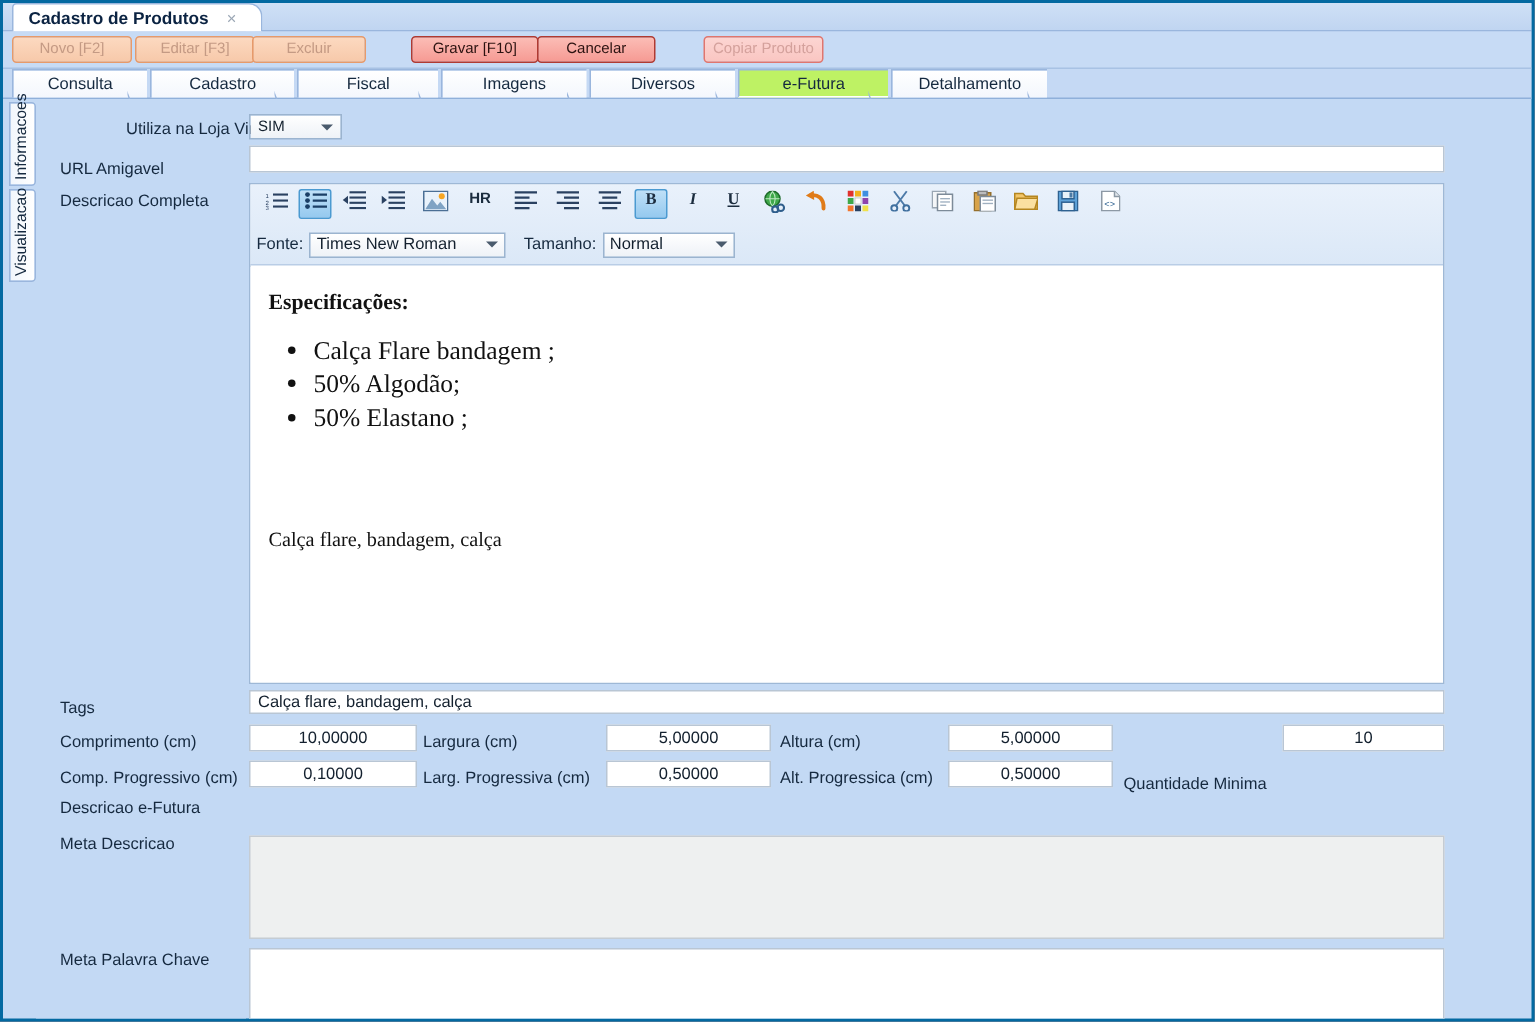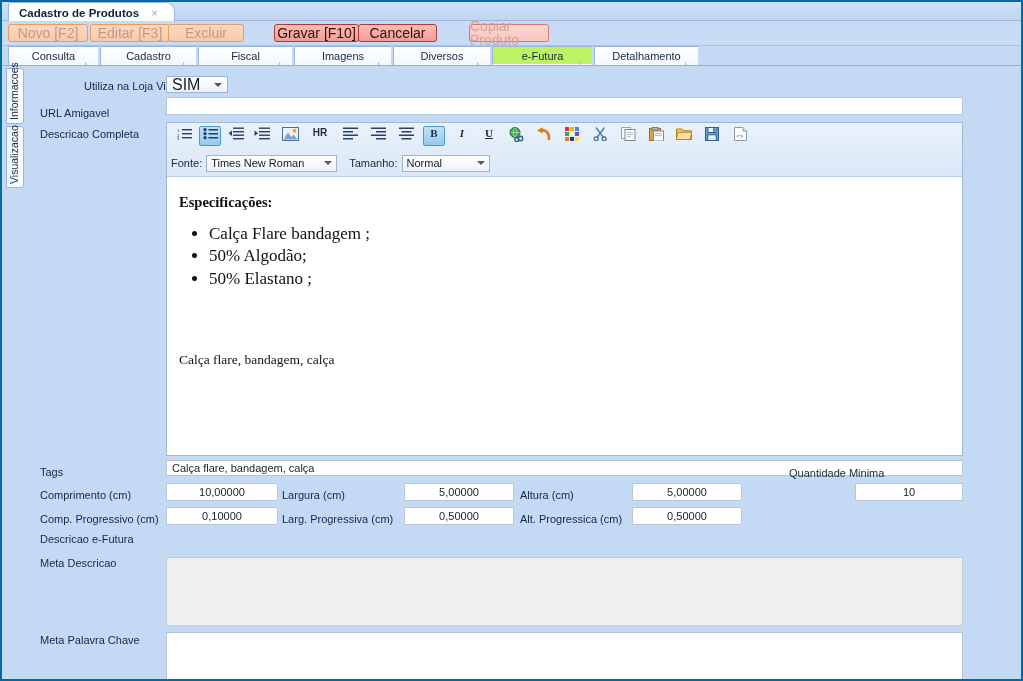--- a/index.html
+++ b/index.html
@@ -46,21 +46,21 @@
 
   
   .actionbar {
     position: absolute; left: 0; top: 19px; width: 1019px; height: 25px;
     background: #c7dbf5;
     border-bottom: 1px solid #a8c2e4;
   }
   .btn {
     position: absolute; top: 3px; height: 18px;
     border-radius: 3px;
-    font-size: 14px;
+    font-size: 10px;
     display: flex; align-items: center; justify-content: center;
     cursor: pointer;
     line-height: 1;
   }
   .btn.disabled {
     background: linear-gradient(to bottom, #fcd9c0 0%, #f7c9aa 100%);
     border: 1px solid #e79a6a;
     color: #c49a84;
     cursor: default;
   }
@@ -140,21 +140,21 @@
   .flabel {
     position: absolute; left: 16px;
     font-size: 11px; color: #15293f; white-space: nowrap;
   }
 
   
   .sel {
     position: absolute;
     background: linear-gradient(to bottom, #ffffff 0%, #eef2f7 100%);
     border: 1px solid #9bb4cf;
-    font-size: 16px; color: #13202e;
+    font-size: 10px; color: #13202e;
     display: flex; align-items: center;
     padding-left: 5px;
     cursor: pointer;
   }
   .sel .arrow {
     position: absolute; right: 5px; top: 50%;
     margin-top: -2px;
     width: 0; height: 0;
     border-left: 4px solid transparent;
     border-right: 4px solid transparent;
@@ -529,21 +529,21 @@
     <span>10,00000</span>
   </div>
   <div class="flabel" style="left:280px; top:487px;">Largura (cm)</div>
   <div class="txt num" style="left:402px; top:481px; width:110px; height:18px;">
     <span>5,00000</span>
   </div>
   <div class="flabel" style="left:518px; top:487px;">Altura (cm)</div>
   <div class="txt num" style="left:630px; top:481px; width:110px; height:18px;">
     <span>5,00000</span>
   </div>
-  <div class="flabel" style="left:747px; top:465px;margin-left:40px;">Quantidade Minima</div>
+  <div class="flabel" style="left:747px; top:515px;">Quantidade Minima</div>
   <div class="txt num" style="left:853px; top:481px; width:108px; height:18px;">
     <span>10</span>
   </div>
 
   <div class="txt num" style="left:164px; top:505px; width:112px; height:18px;">
     <span>0,10000</span>
   </div>
   <div class="flabel" style="left:280px; top:511px;">Larg. Progressiva (cm)</div>
   <div class="txt num" style="left:402px; top:505px; width:110px; height:18px;">
     <span>0,50000</span>

